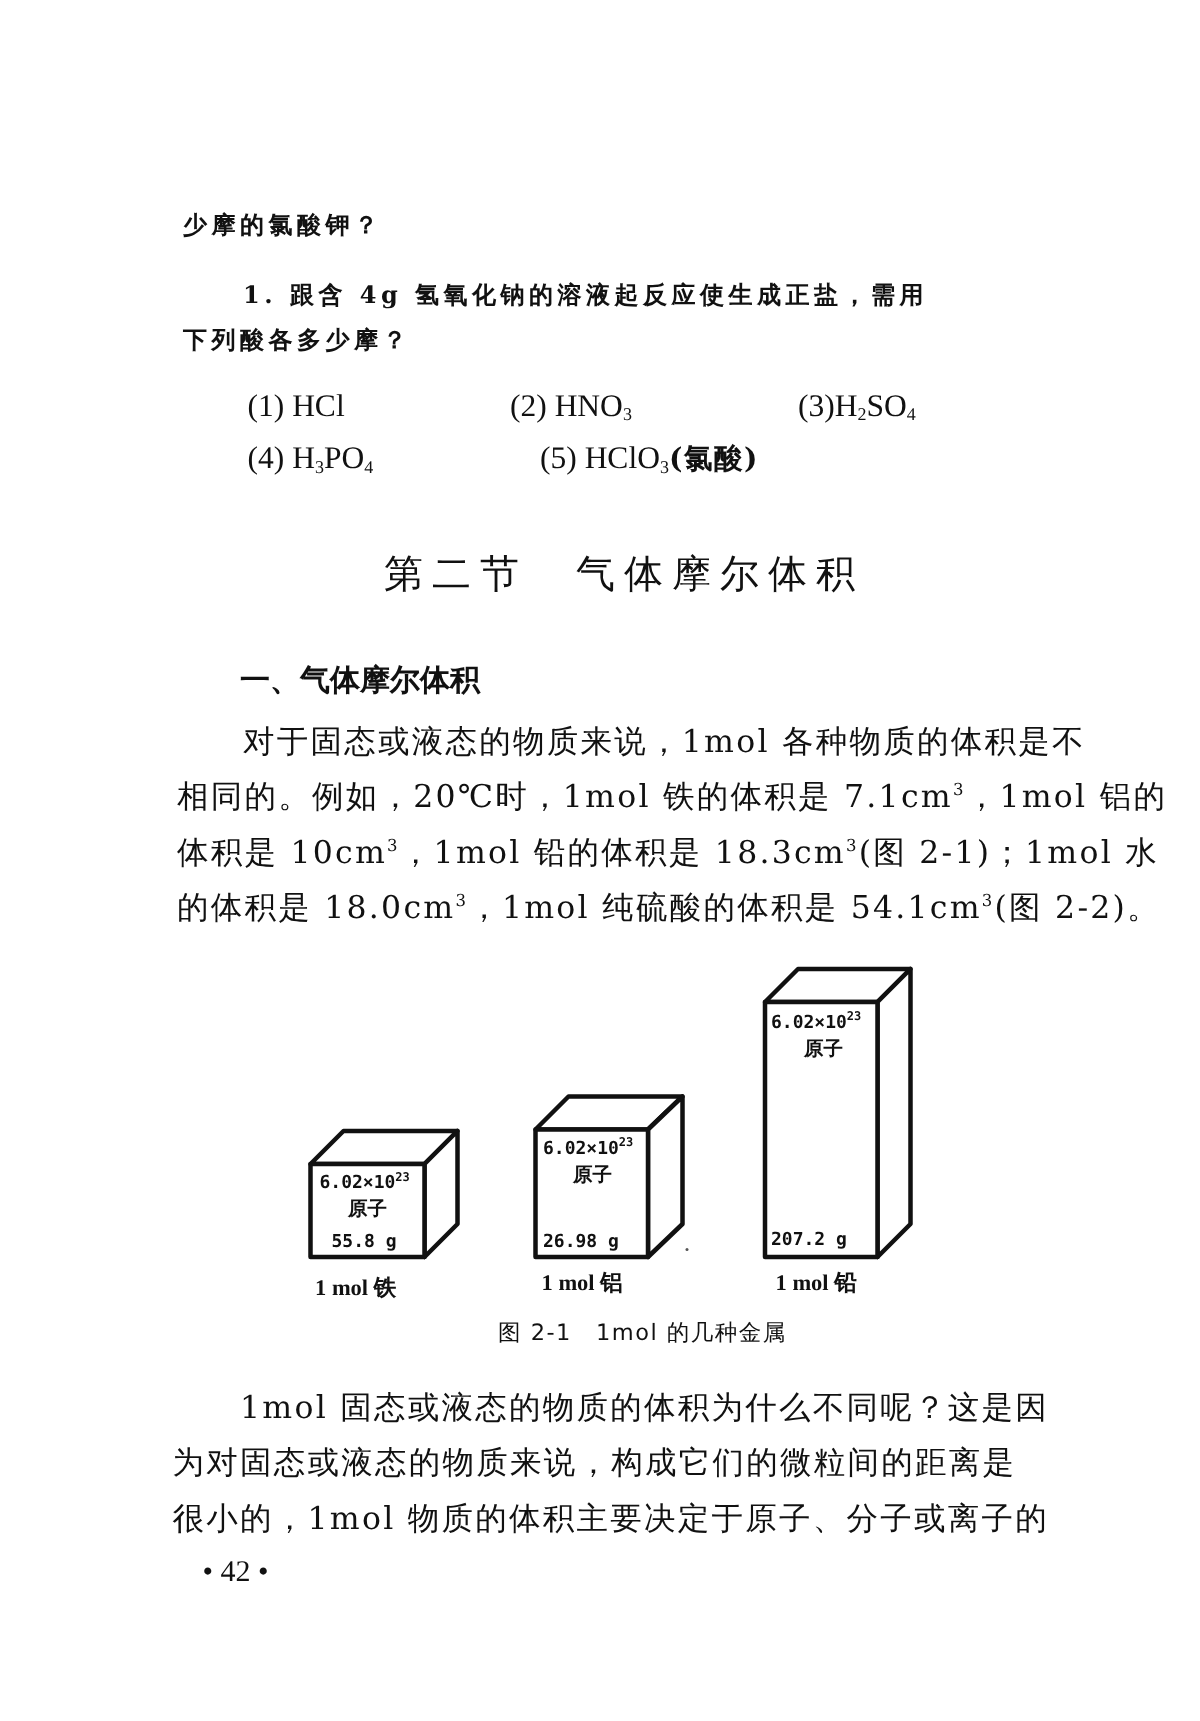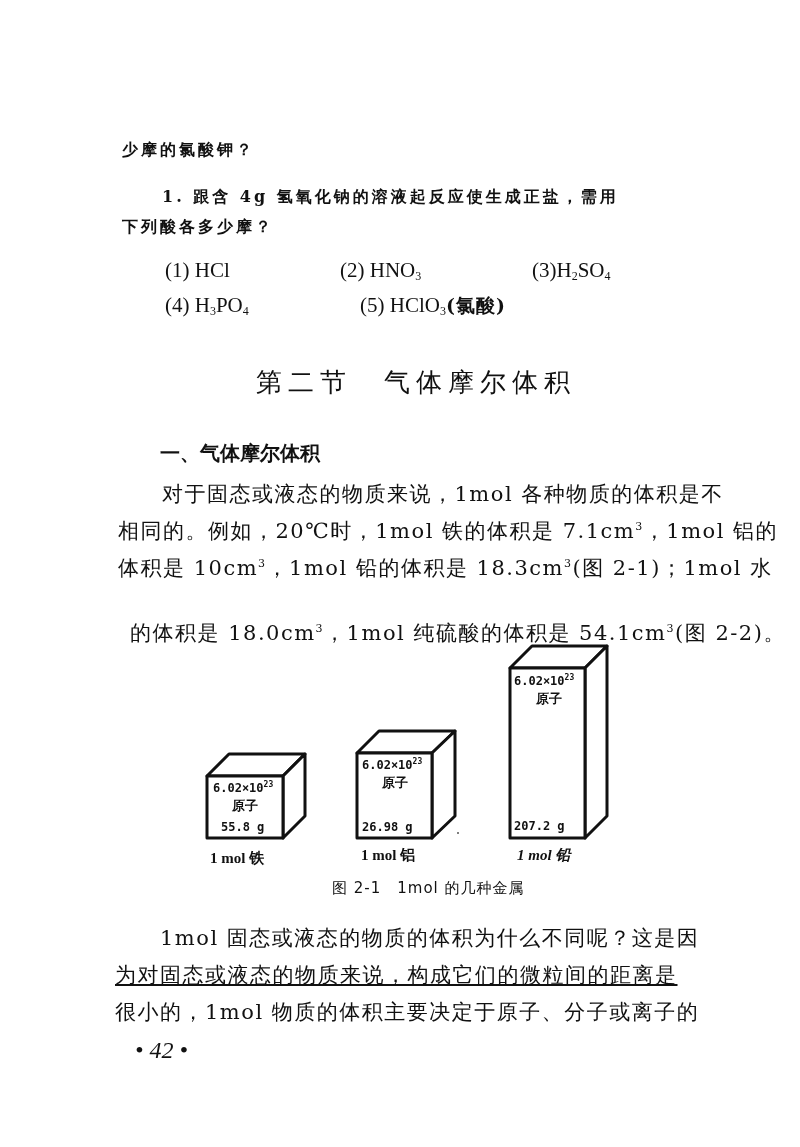--- a/index.html
+++ b/index.html
@@ -11,21 +11,21 @@
     .line { position: absolute; white-space: nowrap; }
     .body-text { font-size: 21px; letter-spacing: 1.5px; }
     .kai { font-family: "DejaVu Serif", serif; font-size: 16px; letter-spacing: 3px; font-weight: bold; }
     .title { font-family: Liberation Serif, serif; font-size: 26px; letter-spacing: 6px; }
     .subhead { font-family: "DejaVu Sans", sans-serif; font-size: 20px; font-weight: bold; }
     .opt { font-family: "Liberation Serif", serif; font-size: 21px; }
     sub { font-size: 12px; vertical-align: -3px; }
     sup { font-size: 11px; vertical-align: 8px; }
     .caption { font-family: "DejaVu Sans", sans-serif; font-size: 15px; letter-spacing: 1px; margin-left: 40px; }
     .boxlabel { font-family: "Liberation Serif", serif; font-size: 15px; font-weight: bold; }
-    .pagenum { font-family: "Liberation Serif", serif; font-style: italic; font-size: 24px; }
+    .pagenum { font-family: "Liberation Serif", serif; font-size: 20px; }
     svg text { font-family: "DejaVu Sans Mono", monospace; }
   </style>
 </head>
 <body>
 
 <div class="line kai" style="left:122px; top:140px;">少摩的氯酸钾？</div>
 <div class="line kai" style="left:162px; top:187px;">1. 跟含 4g 氢氧化钠的溶液起反应使生成正盐，需用</div>
 <div class="line kai" style="left:122px; top:217px;">下列酸各多少摩？</div>
 
 <div class="line opt" style="left:165px; top:258px;">
@@ -47,21 +47,21 @@
   <span>(5)</span>
   <span>HClO</span><sub>3</sub><span class="kai" style="font-size:19px;letter-spacing:1px;">(氯酸)</span>
 </div>
 
 <div class="line title" style="left:256px; top:365px;">第二节　气体摩尔体积</div>
 <div class="line subhead" style="left:160px; top:440px;">一、气体摩尔体积</div>
 
 <div class="line body-text" style="left:162px; top:480px;">对于固态或液态的物质来说，1mol 各种物质的体积是不</div>
 <div class="line body-text" style="left:118px; top:517px;"><span>相同的。例如，20℃时，1mol 铁的体积是 7.1cm</span><sup>3</sup><span>，1mol 铝的</span></div>
 <div class="line body-text" style="left:118px; top:554px;"><span>体积是 10cm</span><sup>3</sup><span>，1mol 铅的体积是 18.3cm</span><sup>3</sup><span>(图 2-1)；1mol 水</span></div>
-<div class="line body-text" style="left:130px; top:591px;margin-top:28px;"><span>的体积是 18.0cm</span><sup>3</sup><span>，1mol 纯硫酸的体积是 54.1cm</span><sup>3</sup><span>(图 2-2)。</span></div>
+<div class="line body-text" style="left:118px; top:591px;"><span>的体积是 18.0cm</span><sup>3</sup><span>，1mol 纯硫酸的体积是 54.1cm</span><sup>3</sup><span>(图 2-2)。</span></div>
 
 <svg width="800" height="300" style="position:absolute; left:0; top:630px;">
   <g stroke="#111" stroke-width="3" fill="#fff" stroke-linejoin="round">
 
     <g>
       <polygon points="207,146 229,124 305,124 283,146"></polygon>
       <polygon points="283,146 305,124 305,186 283,208"></polygon>
       <rect x="207" y="146" width="76" height="62"></rect>
     </g>
 
@@ -89,21 +89,21 @@
 
     <text x="514" y="55"><tspan>6.02×10</tspan><tspan dy="-5" font-size="8">23</tspan></text>
     <text x="536" y="73" font-family="DejaVu Sans, sans-serif" font-size="13">原子</text>
     <text x="514" y="200">207.2 g</text>
   </g>
   <circle cx="458" cy="203" r="1" fill="#555"></circle>
 </svg>
 
 <div class="line boxlabel" style="left:210px; top:849px;">1 mol 铁</div>
 <div class="line boxlabel" style="left:361px; top:846px;">1 mol 铝</div>
-<div class="line boxlabel" style="left:517px; top:846px;font-style:italic;">1 mol 铅</div>
+<div class="line boxlabel" style="left:517px; top:846px;">1 mol 铅</div>
 
 <div class="line caption" style="left:292px; top:879px;">图 2-1　1mol 的几种金属</div>
 
 <div class="line body-text" style="left:160px; top:924px;">1mol 固态或液态的物质的体积为什么不同呢？这是因</div>
-<div class="line body-text" style="left:115px; top:961px;text-decoration:underline;">为对固态或液态的物质来说，构成它们的微粒间的距离是</div>
+<div class="line body-text" style="left:115px; top:961px;">为对固态或液态的物质来说，构成它们的微粒间的距离是</div>
 <div class="line body-text" style="left:115px; top:998px;">很小的，1mol 物质的体积主要决定于原子、分子或离子的</div>
 
 <div class="line pagenum" style="left:135px; top:1037px;">• 42 •</div>
 
 </body></html>

